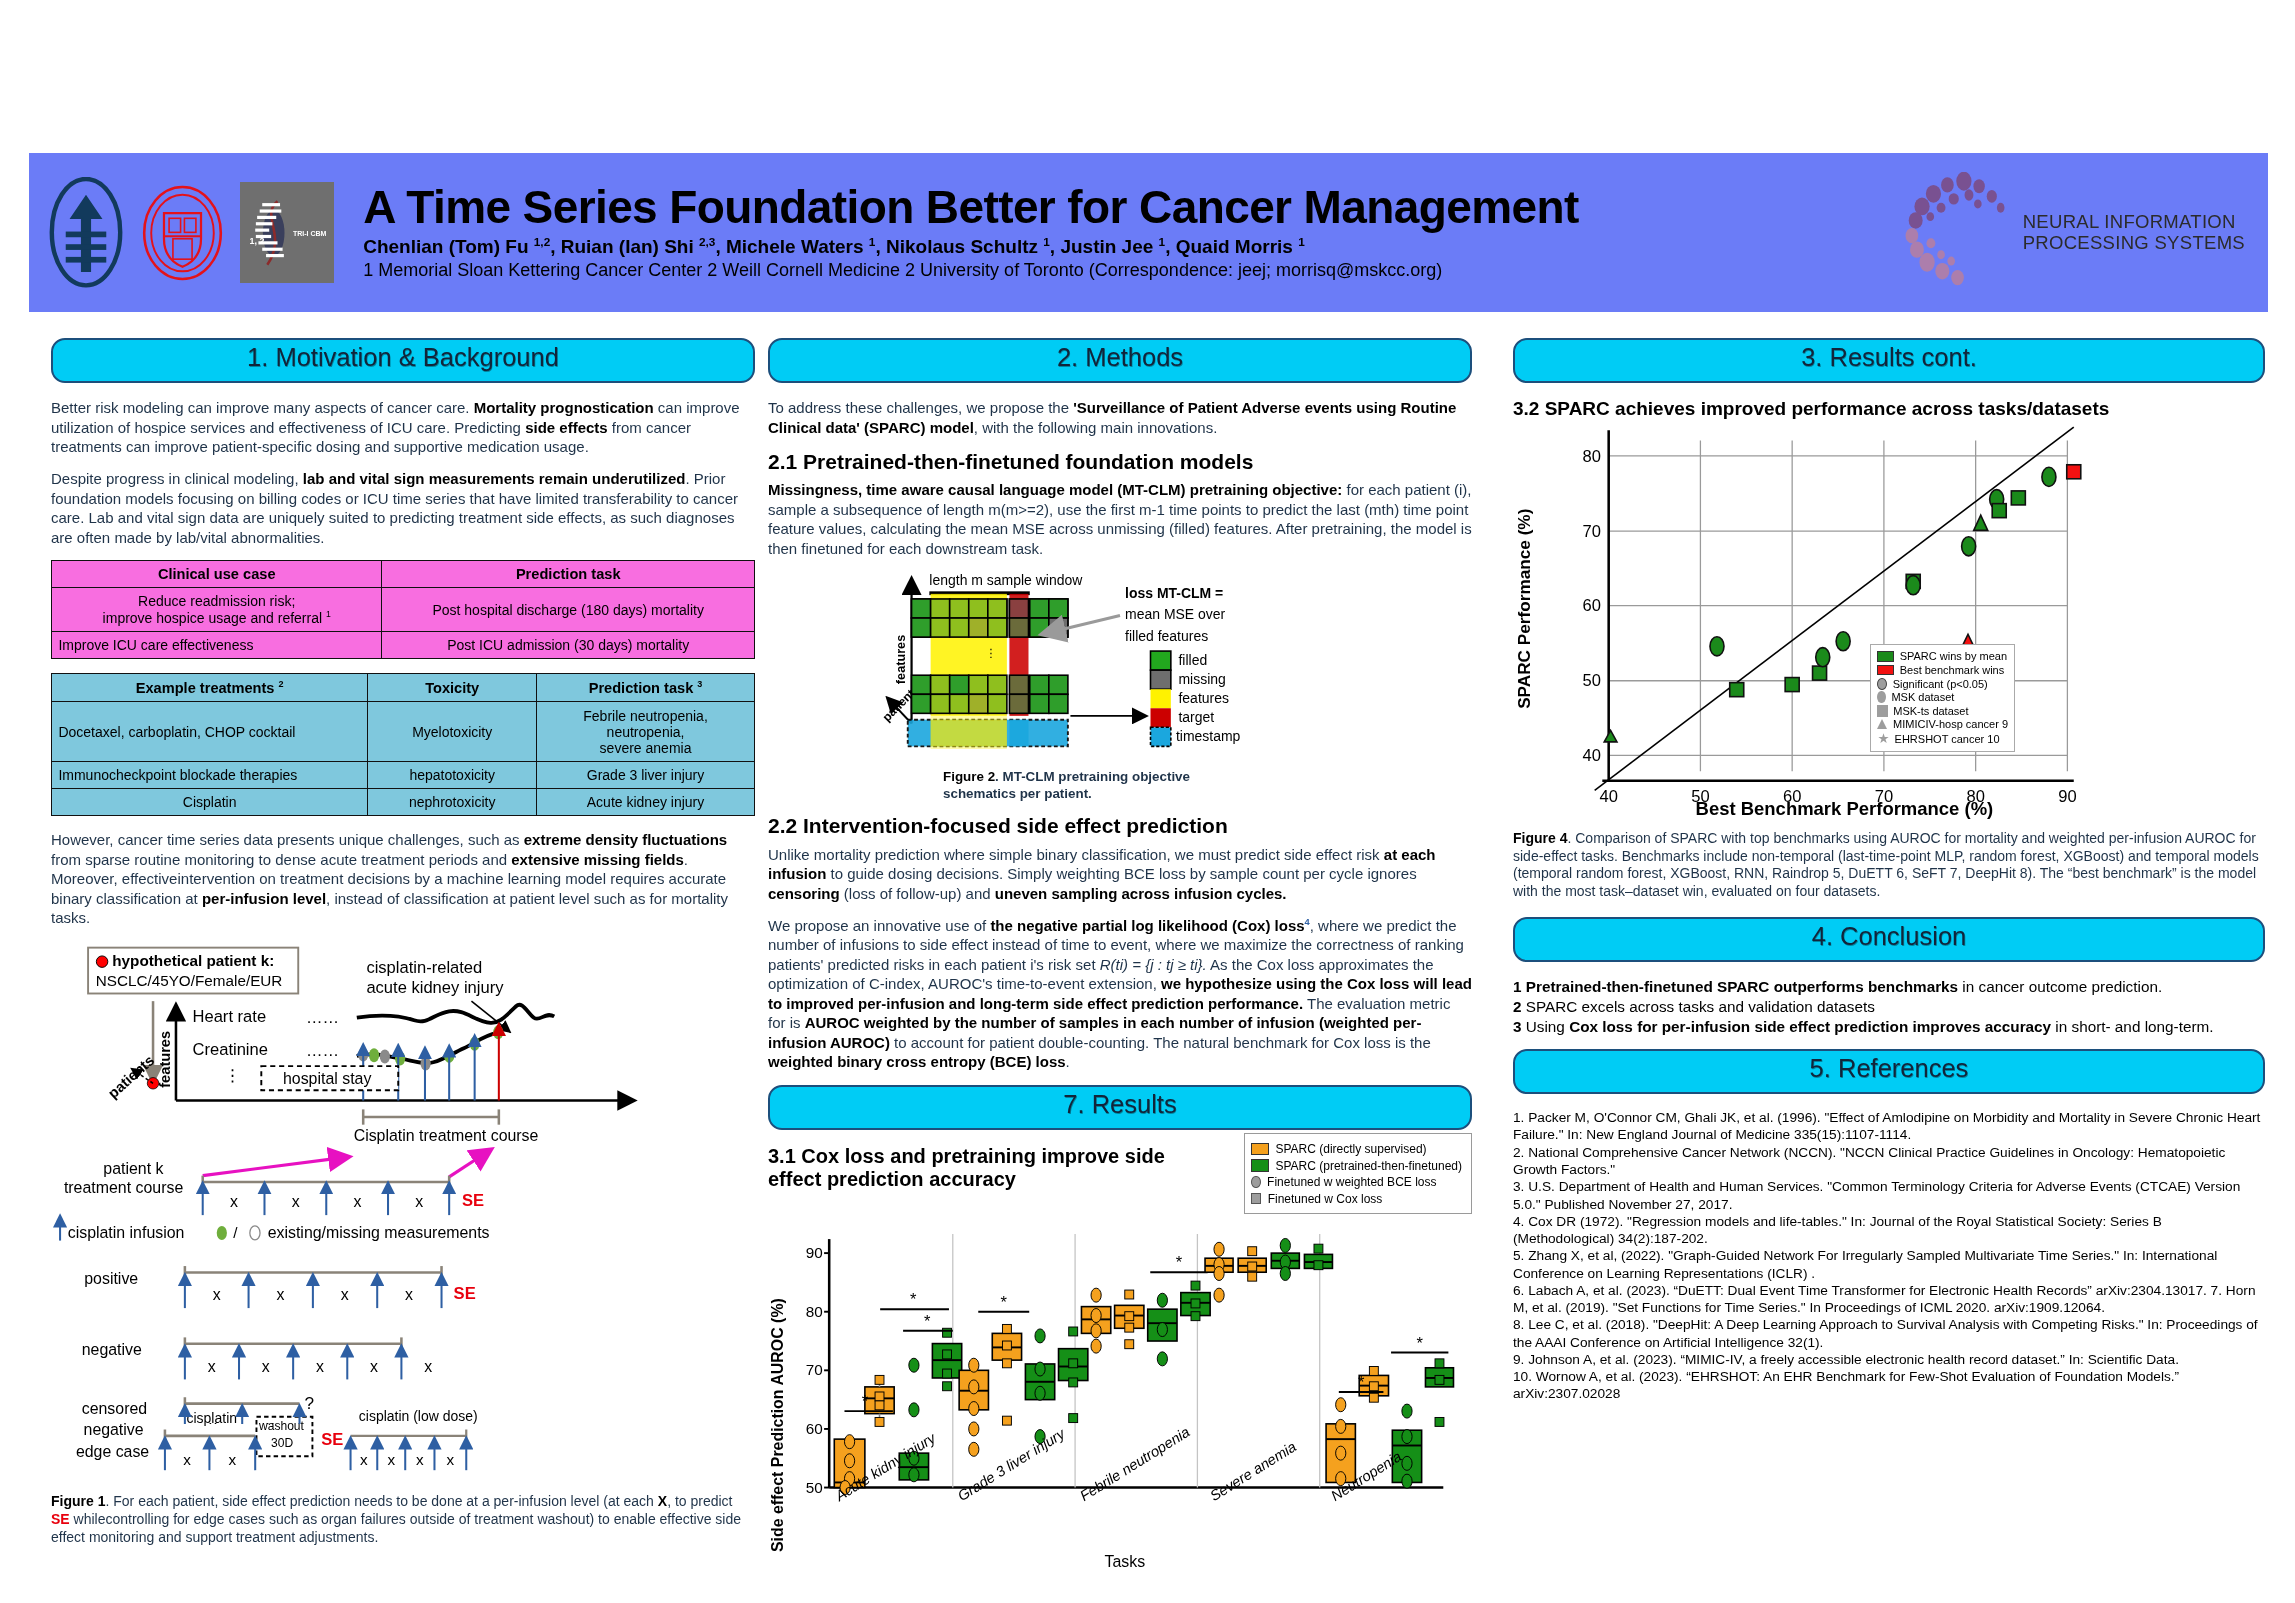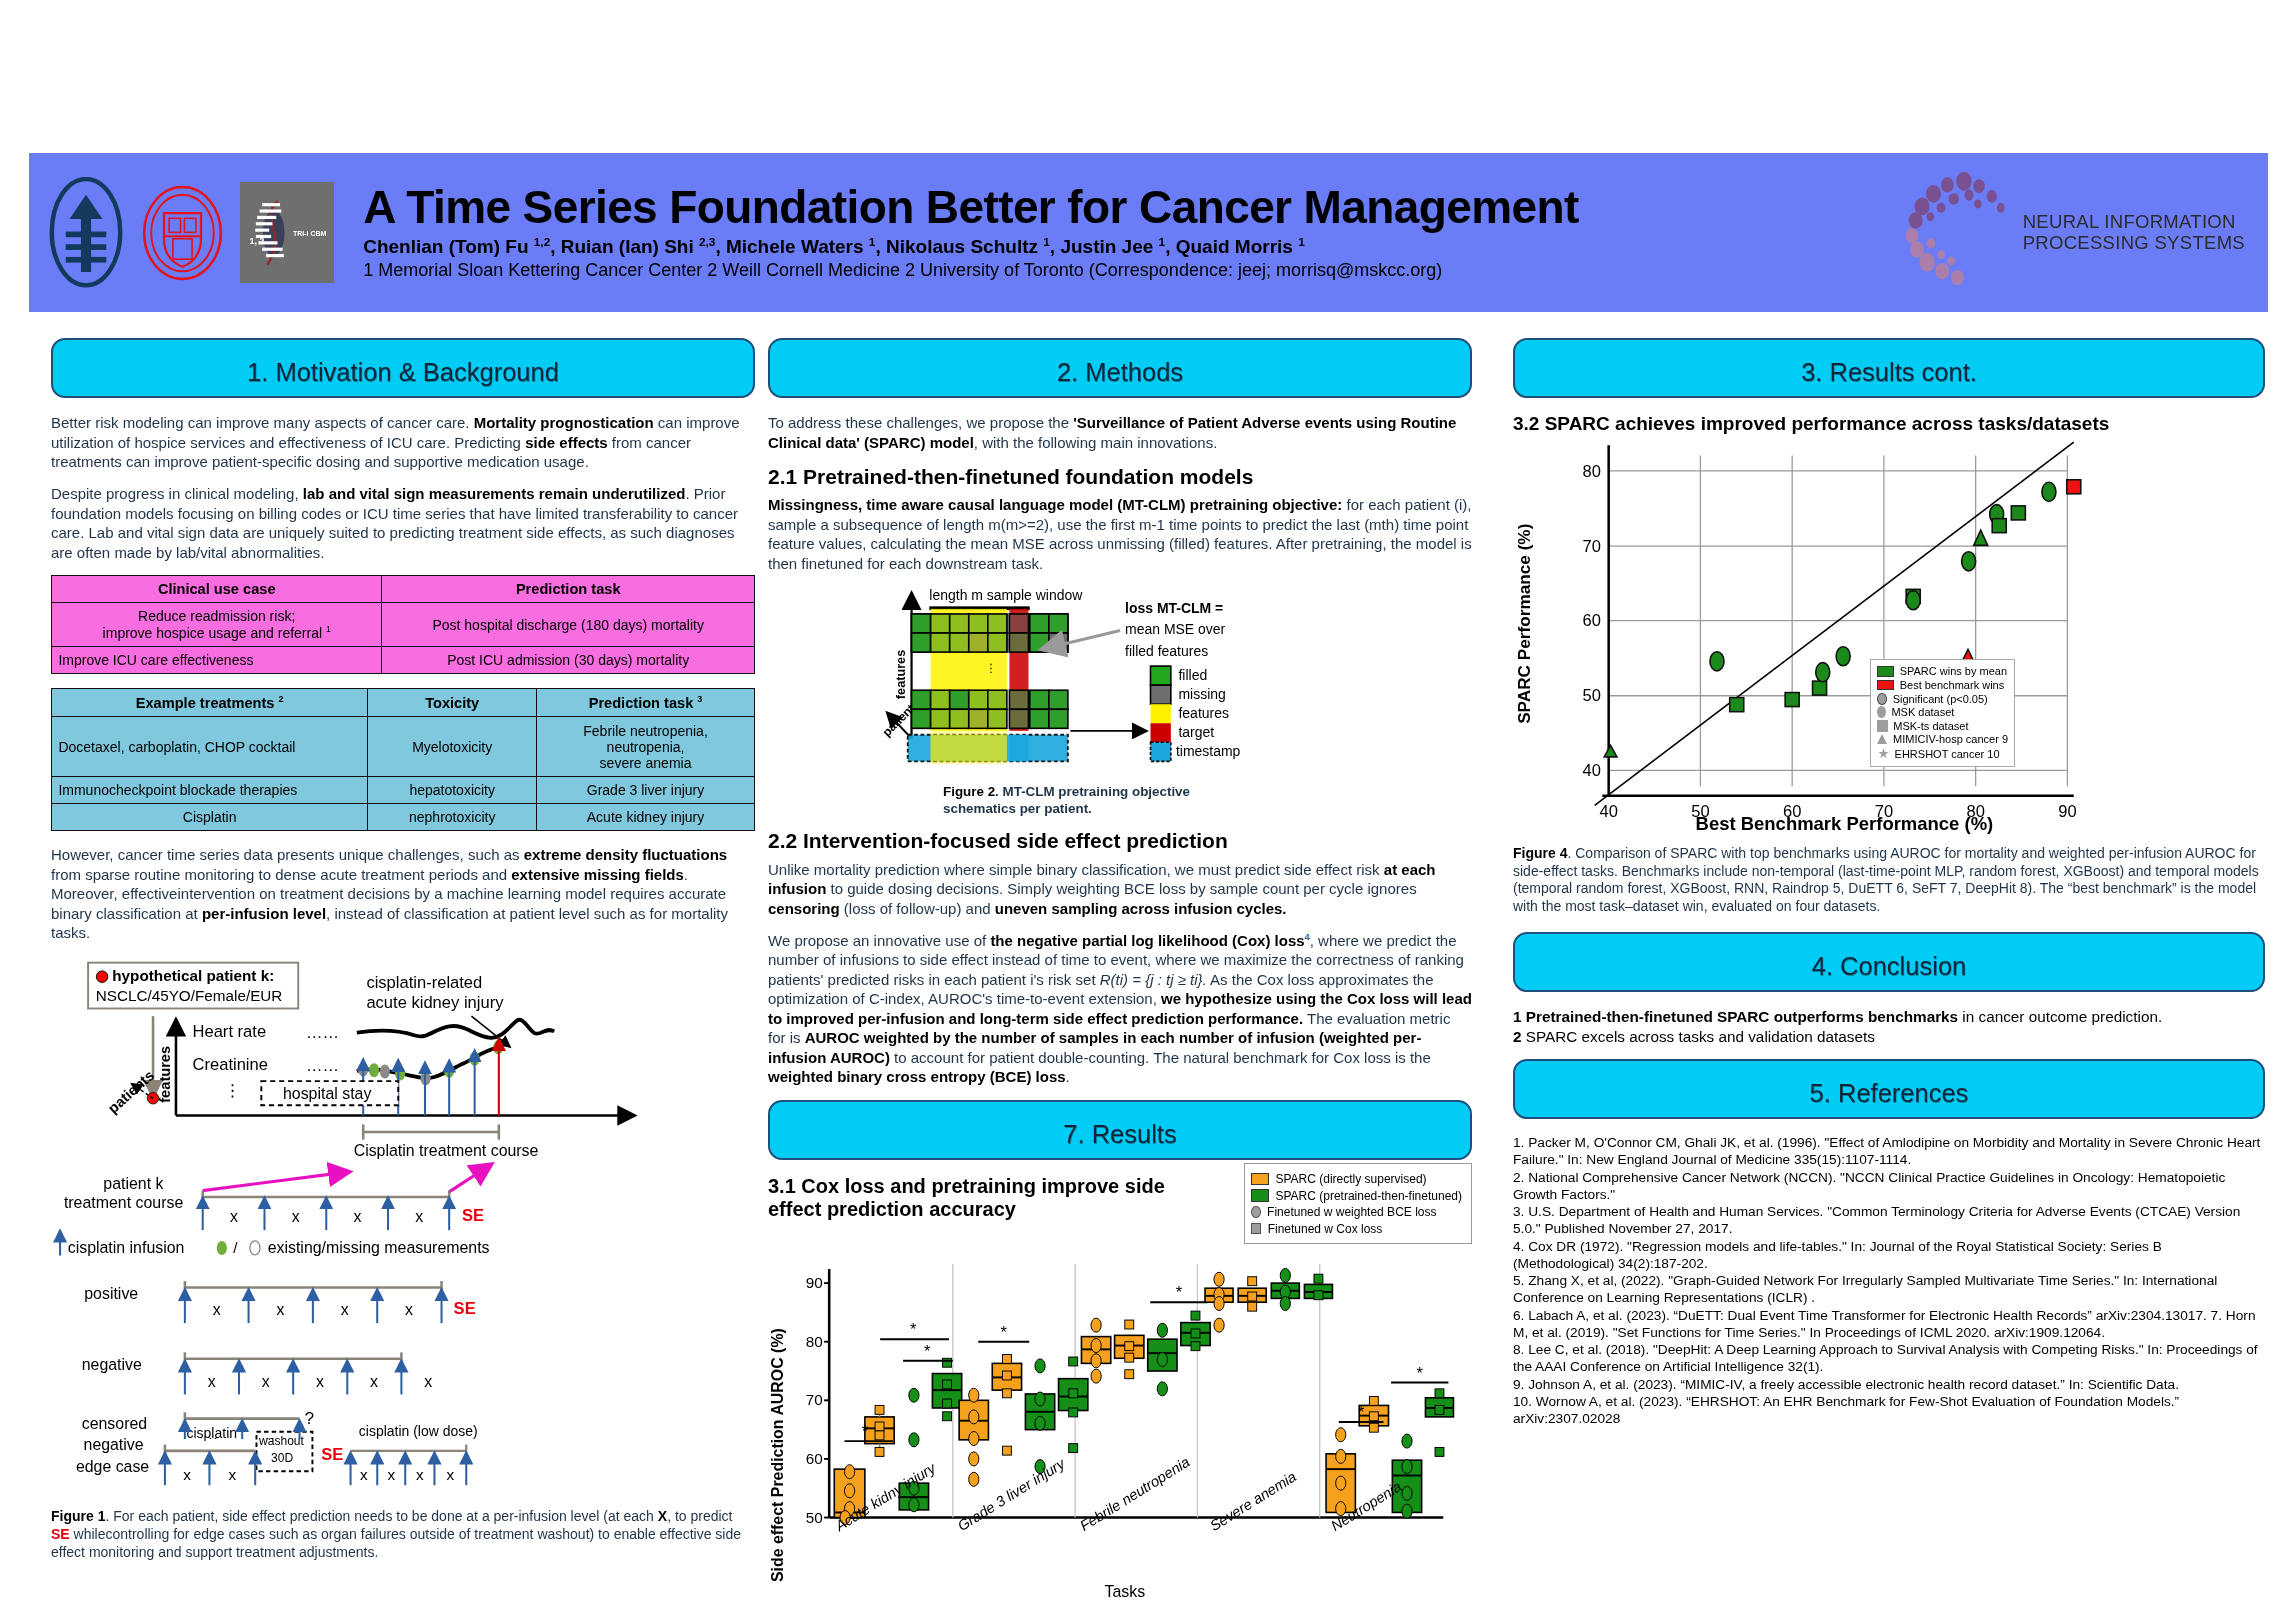--- a/index.html
+++ b/index.html
@@ -38,21 +38,21 @@
 
   
   .col { position:absolute; top:338px; }
   .col1 { left:51px;   width:704px; }
   .col2 { left:768px; width:704px; }
   .col3 { left:1513px; width:752px; }
 
   .sec-banner {
     background:#00ccf5; border:2.5px solid #1c4f7c; border-radius:14px;
     text-align:center; font-size:25.5px; color:#12243a;
-    padding:18px 0 9px 0; font-weight:normal; margin-bottom:15.3px;
+    padding:3px 0 9px 0; font-weight:normal; margin-bottom:15.3px;
     text-shadow:0.6px 0.6px 0 rgba(0,0,0,.35);
   }
 
   p.body { font-size:15px; line-height:1.3; margin:0 0 12.7px 0; color:#1f3349; }
   p.body b { color:#000; }
   .sub-head { font-size:21px; font-weight:bold; color:#000; margin:3.8px 0 6.4px 0; }
   .sub-head2 { font-size:20px; font-weight:bold; color:#000; margin:5.1px 0 7.6px 0; line-height:1.15;}
 
   
   table.ptbl { border-collapse:collapse; width:100%; margin-bottom:14px; }
@@ -967,20 +967,24 @@
 
   <div class="concl">
     <div>
       <b>1</b>
       <b>Pretrained-then-finetuned SPARC outperforms benchmarks</b><span> in cancer outcome prediction.</span>
     </div>
     <div>
       <b>2</b>
       <span>SPARC excels across tasks and validation datasets</span>
     </div>
+    <div>
+      <b>3</b>
+      <span>Using </span><b>Cox loss for per-infusion side effect prediction improves accuracy</b><span> in short- and long-term.</span>
+    </div>
   </div>
 
   <div class="sec-banner" style="margin-top:11.5px">5. References</div>
 
   <div class="refs">
     <div>1. Packer M, O'Connor CM, Ghali JK, et al. (1996). "Effect of Amlodipine on Morbidity and Mortality in Severe Chronic  Heart Failure." In: New England Journal of Medicine 335(15):1107-1114.</div>
     <div>2. National Comprehensive Cancer Network (NCCN). "NCCN Clinical Practice Guidelines in Oncology: Hematopoietic Growth Factors."</div>
     <div>3. U.S. Department of Health and Human Services. "Common Terminology Criteria for Adverse Events (CTCAE) Version 5.0." Published November 27, 2017.</div>
     <div>4. Cox DR (1972). "Regression models and life-tables." In: Journal of the Royal Statistical Society: Series B (Methodological) 34(2):187-202.</div>
     <div>5. Zhang X,  et al, (2022). "Graph-Guided Network For Irregularly Sampled Multivariate Time Series." In: International Conference on Learning Representations (ICLR) .</div>

